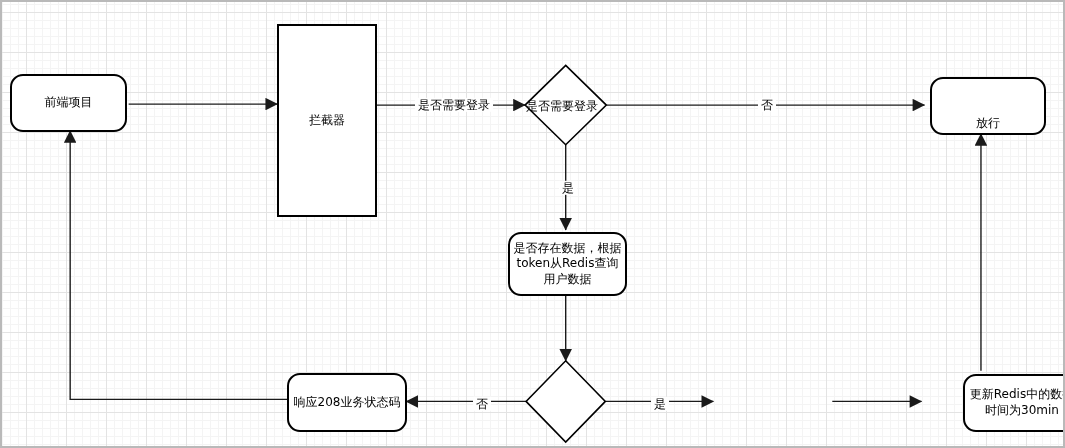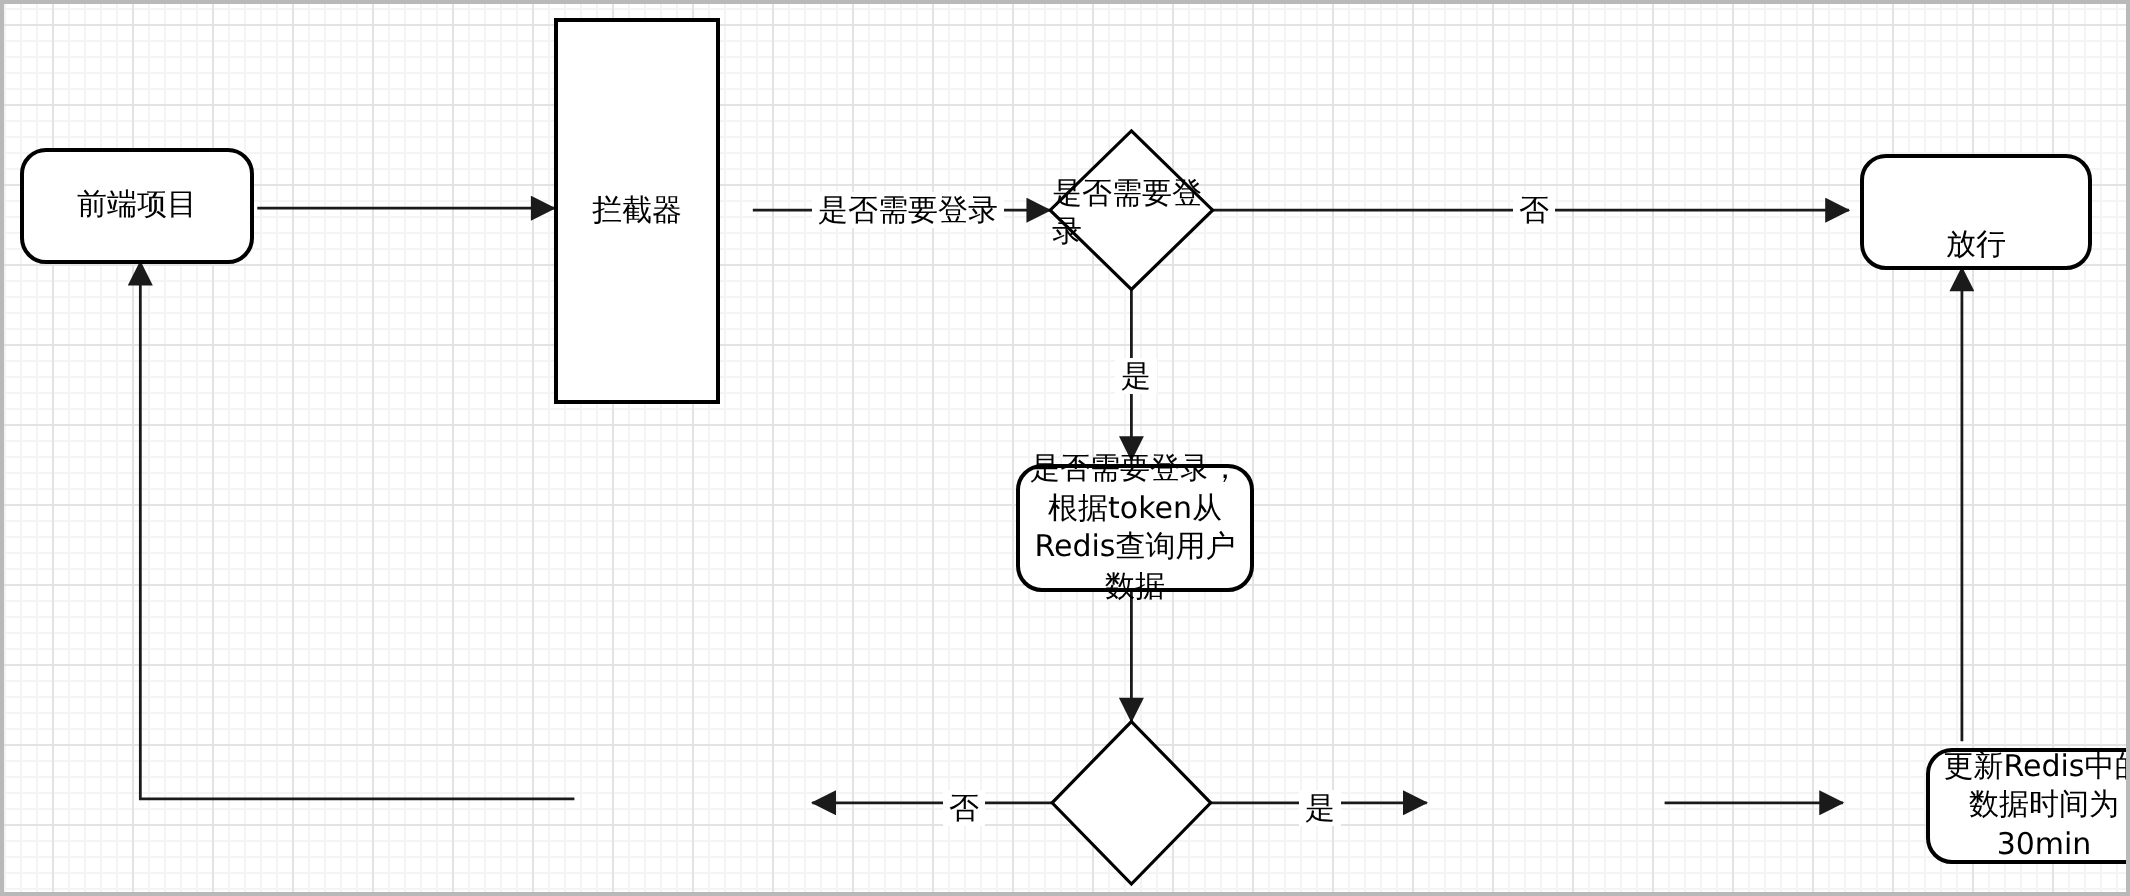--- a/index.html
+++ b/index.html
@@ -10,21 +10,21 @@
     border:2px solid #b9b9b9;
     background-color:#ffffff;
     background-image:
       linear-gradient(to right, #e3e3e3 1px, transparent 1px),
       linear-gradient(to bottom, #e3e3e3 1px, transparent 1px),
       linear-gradient(to right, #f4f4f4 1px, transparent 1px),
       linear-gradient(to bottom, #f4f4f4 1px, transparent 1px);
     background-size:40px 40px,40px 40px,8px 8px,8px 8px;
     background-position:24px 10px,24px 10px,0px 2px,0px 2px;
     font-family:"DejaVu Sans","Liberation Sans",sans-serif;
-    font-size:15px;color:#000000;
+    font-size:12px;color:#000000;
     overflow:hidden;
   }
   .edges{position:absolute;left:0;top:0;width:100%;height:100%;pointer-events:none;}
   .edges path, .edges polygon{pointer-events:stroke;}
   .node{
     position:absolute;
     box-sizing:border-box;
     background:#ffffff;
     border:2px solid #000000;
     display:flex;align-items:center;justify-content:center;
@@ -72,32 +72,35 @@
     <path d="M985,372 L985,133" stroke="#1a1a1a" stroke-width="1.4" fill="none" marker-end="url(#arrow)"></path>
 
     <polygon points="566,64 607,104 566,144 525,104" fill="#ffffff" stroke="#000000" stroke-width="1.6"></polygon>
     <polygon points="566,362 606,403 566,444 526,403" fill="#ffffff" stroke="#000000" stroke-width="1.6"></polygon>
   </svg>
 
   <div class="node rounded" style="left:8px;top:72px;width:117px;height:58px;">
     <span>前端项目</span>
   </div>
 
-  <div class="node rect" style="left:275px;top:7px;width:83px;height:193px;">
+  <div class="node rect" style="left:275px;top:22px;width:100px;height:193px;">
     <span>拦截器</span>
   </div>
 
   <div class="node rounded" style="left:928px;top:75px;width:116px;height:58px;align-items:flex-end;">
     <span>放行</span>
   </div>
 
   <div class="node rounded" style="left:506px;top:230px;width:119px;height:64px;">
-    <span>是否需要登录，根据token从Redis查询用户数据</span>
+    <span>是否存在数据，根据token从Redis查询用户数据</span>
   </div>
 
+  <div class="node rounded" style="left:285px;top:371px;width:120px;height:59px;">
+    <span>响应208业务状态码</span>
+  </div>
 
 
   <div class="node rounded" style="left:925px;top:372px;width:118px;height:58px;margin-left:36px;">
     <span>更新Redis中的数据时间为30min</span>
   </div>
 
   <div class="diamond-label" style="left:566px;top:104px;width:84px;">是否需要登录</div>
 
   <div class="edge-label" style="left:452px;top:103px;">是否需要登录</div>
   <div class="edge-label" style="left:765px;top:103px;">否</div>

